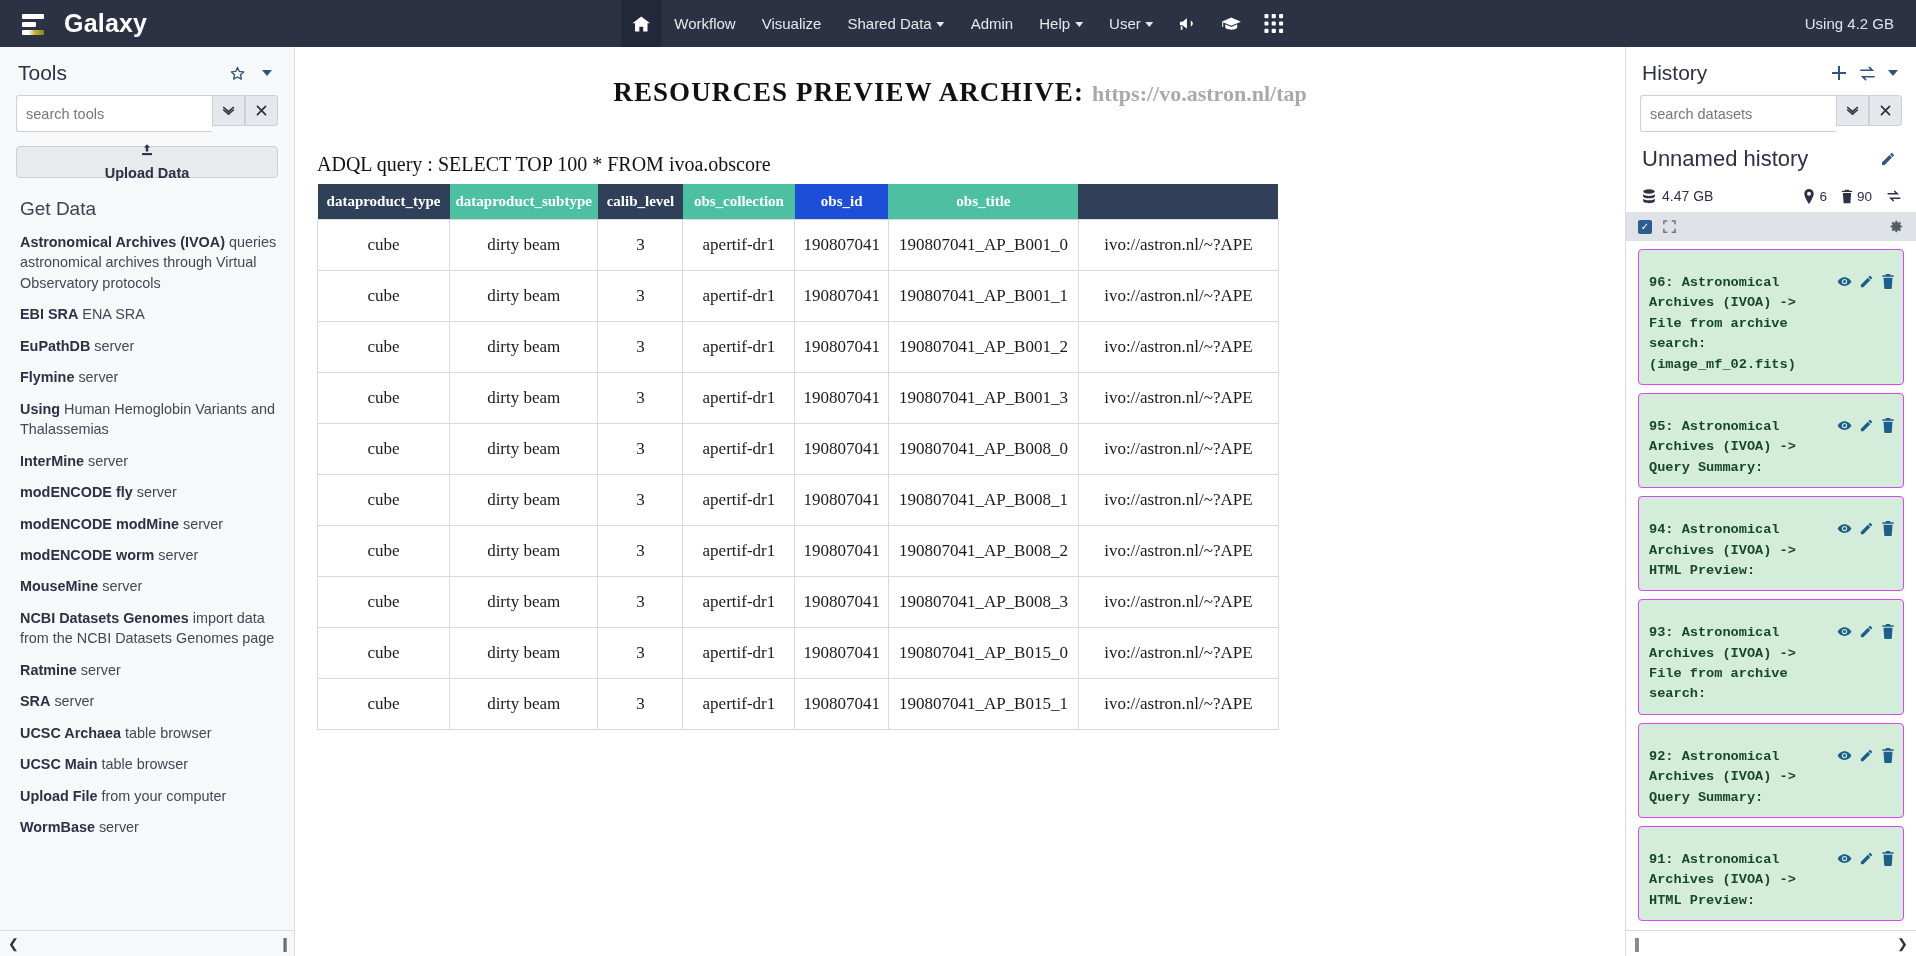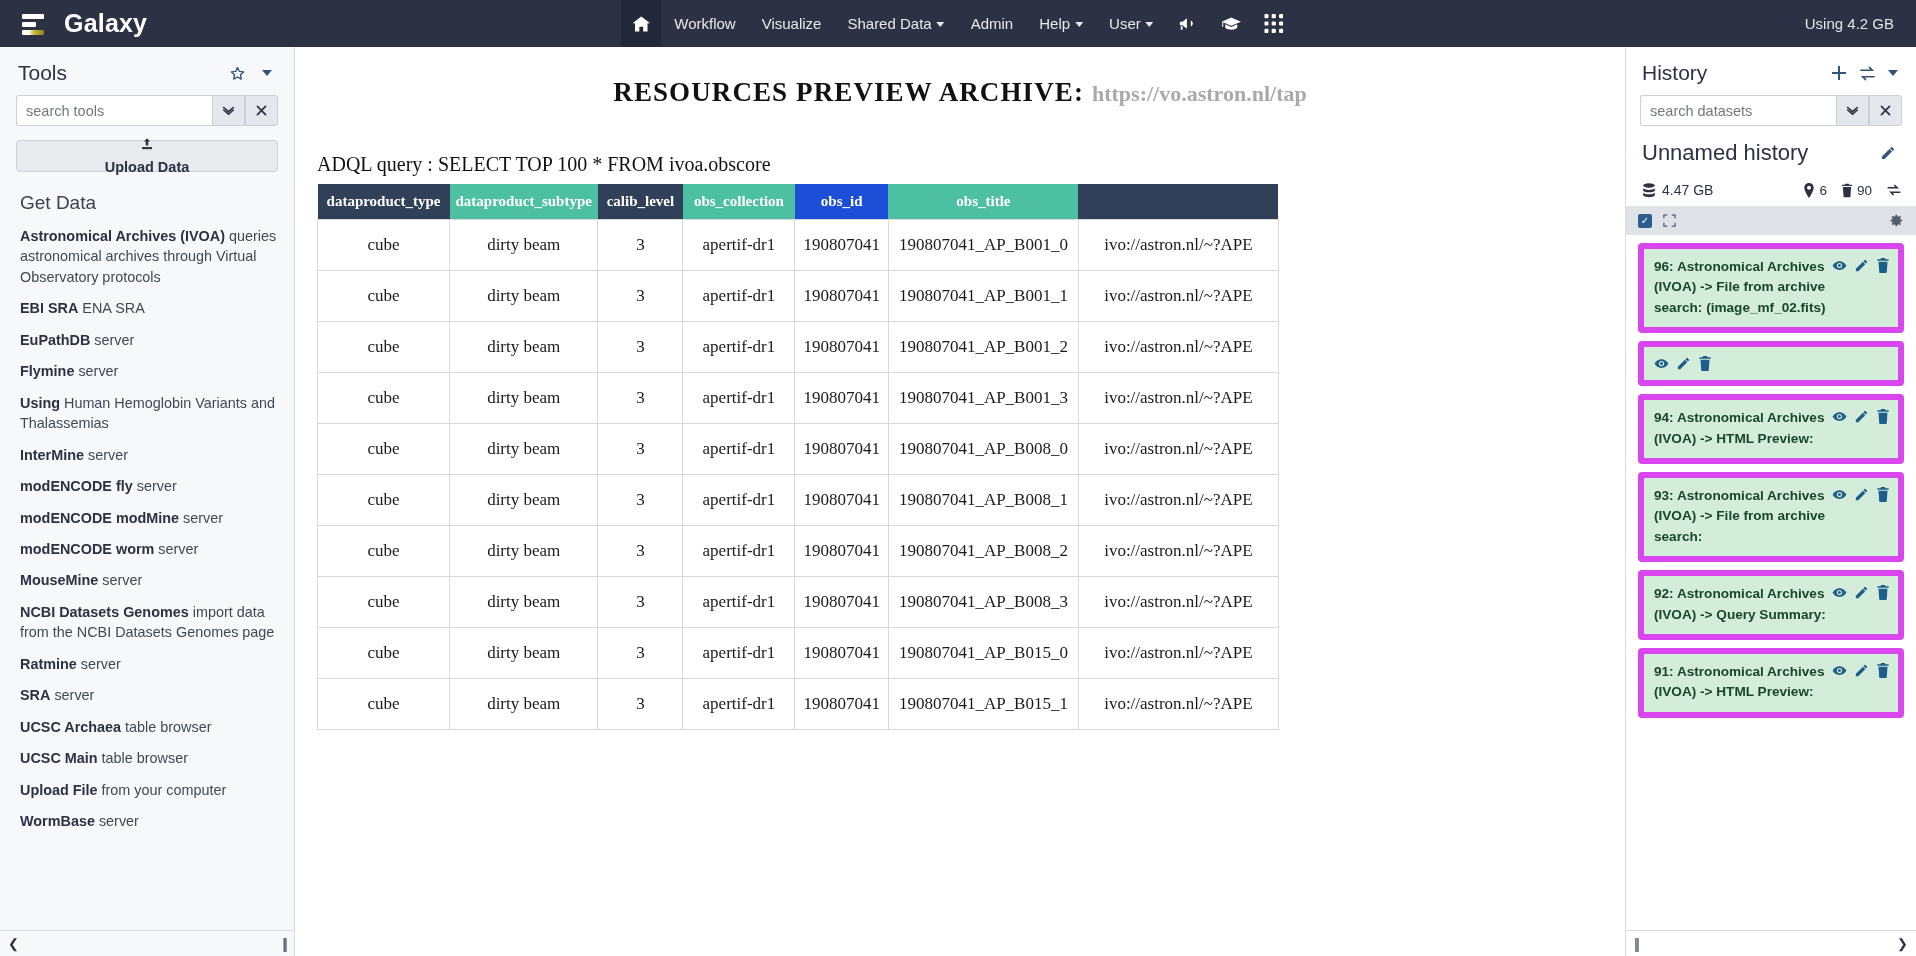--- a/index.html
+++ b/index.html
@@ -68,21 +68,21 @@
     padding: 14px 14px 10px 18px;
   }
   .panel-head .title { font-size: 21px; color: #2c3143; flex: 1; }
   .head-btn { padding: 0 8px; color: #32537a; display: flex; align-items: center; }
   .head-caret {
     width: 0; height: 0; border-left: 5px solid transparent;
     border-right: 5px solid transparent; border-top: 6px solid #32537a;
   }
   .search-row { display: flex; padding: 0 16px; }
   .search-input {
-    flex: 1; height: 31px; border: 1px solid #ccd0d6; border-right: none;
+    flex: 1; height: 37px; border: 1px solid #ccd0d6; border-right: none;
     border-radius: 3px 0 0 3px; padding: 12px 9px; font-size: 14.5px;
     color: #5c636e; background: #fff; font-family: "Liberation Sans", sans-serif;
     outline: none; min-width: 0;
   }
   .search-input::placeholder { color: #71787f; }
   .sbtn {
     width: 33px; height: 31px; border: 1px solid #ccd0d6;
     background: #e4e7eb; color: #2c3143;
     display: flex; align-items: center; justify-content: center;
     font-size: 13px;
@@ -167,23 +167,23 @@
     display: flex; align-items: center; gap: 10px;
     background: #dfe2e6; padding: 7px 12px 7px 12px;
   }
   .chk {
     width: 14px; height: 14px; background: #2c5d8f; border-radius: 2px;
     display: flex; align-items: center; justify-content: center;
     color: #fff; font-size: 10px; line-height: 1;
   }
   .hist-items { flex: 1; overflow: hidden; padding: 8px 12px 0 12px; }
   .hist-item {
-    background: #d4edda; border: 6px solid #d946ef; border-radius: 4px;
-    padding: 8px 8px 9px 10px; margin-bottom: 8px;
-    display: flex; gap: 6px;
+    background: #d4edda; border: 1px solid #d946ef; border-radius: 4px;
+    padding: 23px 8px 9px 10px; margin-bottom: 8px;
+    display: flex; gap: 6px; font-family: Liberation Mono, monospace;
   }
   .hist-item .txt {
     flex: 1; font-size: 13.6px; font-weight: 700; line-height: 1.5;
     color: #17472a; word-break: break-word;
   }
   .hist-item .acts { display: flex; gap: 7px; align-items: flex-start; padding-top: 1px; }
   .hist-item .acts span { color: #1d5e8a; display: flex; }
   .hist-foot {
     height: 26px; border-top: 1px solid #d8dbe0;
     display: flex; align-items: center; justify-content: space-between;
@@ -566,20 +566,21 @@
             </span>
             <span>
               <svg width="14" height="15" viewBox="0 0 14 16" fill="#1d5e8a">
                 <path d="M5 0h4l.7 1.2H13v1.6H1V1.2h3.3z"></path>
                 <path d="M2.2 4h9.6l-.8 11.2a.9.9 0 01-.9.8H3.9a.9.9 0 01-.9-.8z"></path>
               </svg>
             </span>
           </div>
         </div>
         <div class="hist-item">
+          <div class="txt">95: Astronomical Archives (IVOA) -&gt; Query Summary:</div>
           <div class="acts">
             <span>
               <svg width="15" height="15" viewBox="0 0 24 24" fill="#1d5e8a">
                 <path d="M12 5C6.5 5 2.2 9 1 12c1.2 3 5.5 7 11 7s9.8-4 11-7c-1.2-3-5.5-7-11-7zm0 11.2A4.2 4.2 0 1112 7.8a4.2 4.2 0 010 8.4zm0-6.6a2.4 2.4 0 100 4.8 2.4 2.4 0 000-4.8z"></path>
               </svg>
             </span>
             <span>
               <svg width="15" height="15" viewBox="0 0 24 24" fill="#1d5e8a">
                 <path d="M3 17.2V21h3.8L18 9.8 14.2 6zM20.7 7.1a1 1 0 000-1.4l-2.4-2.4a1 1 0 00-1.4 0l-1.8 1.8L18.9 8.9z"></path>
               </svg>

